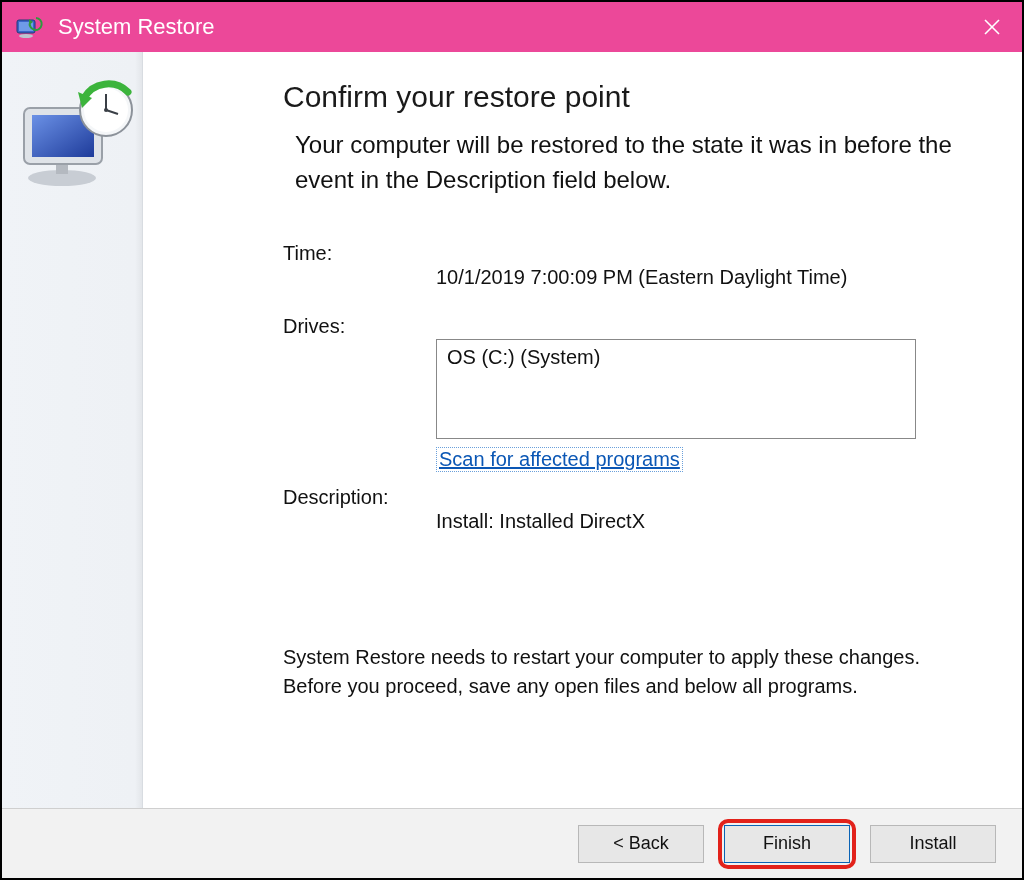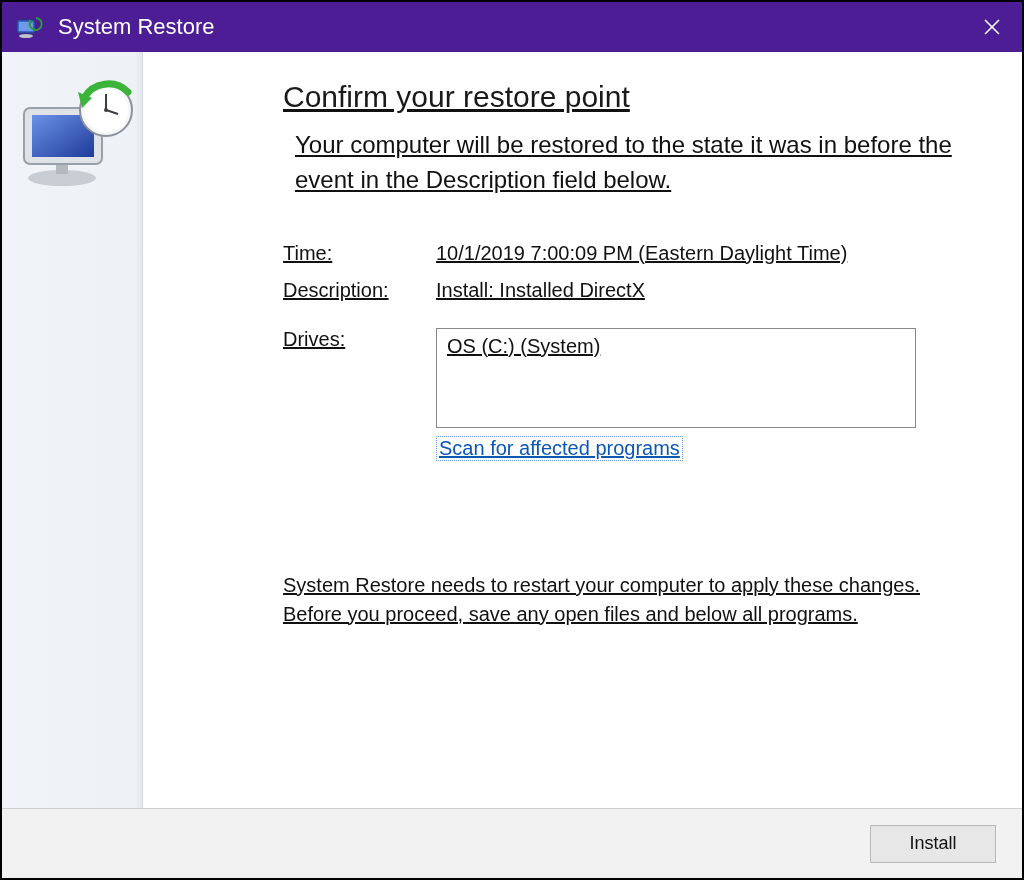--- a/index.html
+++ b/index.html
@@ -13,21 +13,21 @@
   .window {
     width: 1024px; height: 880px;
     border: 2px solid #000;
     display: flex;
     flex-direction: column;
     background: #fff;
   }
   
   .titlebar {
     height: 50px;
-    background: #4c1d95;
+    background: #ec4899;
     display: flex;
     align-items: center;
     color: #fff;
     font-size: 22px;
     padding-left: 14px;
     position: relative;
   }
   .titlebar .app-icon {
     width: 28px; height: 24px;
     margin-right: 14px;
@@ -57,21 +57,20 @@
     text-align: center;
   }
   .sidebar svg.restore-icon {
     width: 140px; height: 110px;
   }
   .content {
     flex: 1 1 auto;
     padding: 24px 48px 10px 140px;
     color: #111;
     overflow: hidden;
-    text-decoration: underline;
   }
   .content h1 {
     font-size: 30px;
     font-weight: 400;
     margin: 4px 0 14px 0;
     color: #1a1a1a;
   }
   .content .intro {
     font-size: 24px;
     line-height: 1.45;
@@ -85,20 +84,21 @@
     font-size: 20px;
     margin-bottom: 14px;
     gap: 13px;
   }
   .field-row .label {
     width: 140px;
     flex-shrink: 0;
   }
   .field-row .value {
     flex: 1 1 auto;
+    margin-top: 24px;
   }
   .drives-box {
     border: 1px solid #888;
     height: 100px;
     padding: 6px 10px;
     font-size: 20px;
     width: 480px;
   }
   .scan-link {
     color: #0b57b5;
@@ -203,38 +203,42 @@
 
     <div class="content">
       <h1>Confirm your restore point</h1>
       <div class="intro">Your computer will be restored to the state it was in before the event in the Description field below.</div>
 
       <div class="field-row">
         <div class="label">Time:</div>
         <div class="value">10/1/2019 7:00:09 PM (Eastern Daylight Time)</div>
       </div>
 
-      <div class="field-row">
-        <div class="label">Description:</div>
-        <div class="value">Install: Installed DirectX</div>
-      </div>
-
       <div class="field-row" style="margin-top:26px;">
         <div class="label">Drives:</div>
         <div class="value">
           <div class="drives-box">
             <span>OS (C:) (System)</span>
           </div>
           <a class="scan-link">Scan for affected programs</a>
         </div>
       </div>
 
+      <div class="field-row">
+        <div class="label">Description:</div>
+        <div class="value">Install: Installed DirectX</div>
+      </div>
+
       <div class="bottom-notes">
         <p>System Restore needs to restart your computer to apply these changes. Before you proceed, save any open files and below all programs.</p>
       </div>
     </div>
   </div>
 
   <div class="footer">
+    <button>&lt; Back</button>
+    <span class="finish-highlight">
+      <button>Finish</button>
+    </span>
     <button>Install</button>
   </div>
 
 </div>
 
 </body></html>

